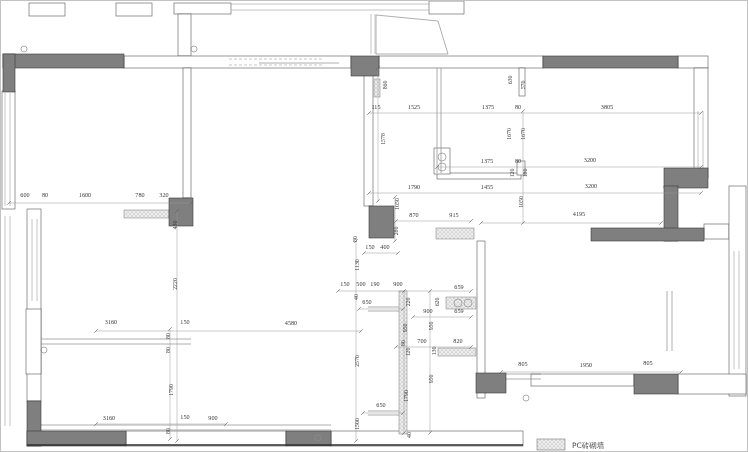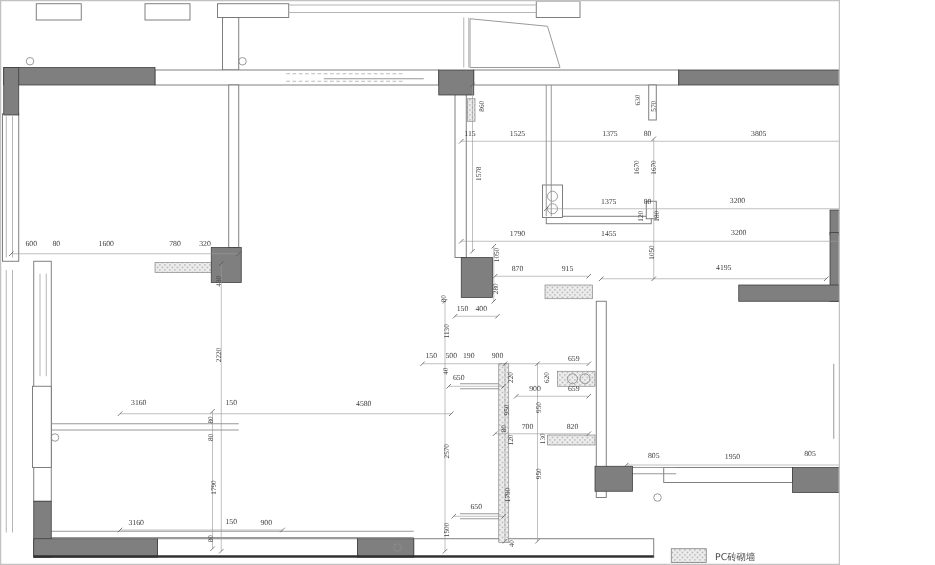--- a/index.html
+++ b/index.html
@@ -1,16 +1,16 @@
 <!DOCTYPE html>
 <html><head>
 <meta charset="utf-8">
 <style>
   html,body{margin:0;padding:0;background:#fff;}
-  #stage{position:relative;width:672px;height:452px;background:#ffffff;
+  #stage{position:relative;width:748px;height:452px;background:#ffffff;
          border:1px solid #c2c2c2;box-sizing:border-box;overflow:hidden;
          font-family:"Liberation Serif", serif;}
   svg{display:block}
   text.dimh{font-family:"Liberation Serif", serif;font-size:6.2px;fill:#3c3c3c;}
   text.dimv{font-family:"Liberation Serif", serif;font-size:5.8px;fill:#3c3c3c;}
   text.legend{font-family:"DejaVu Sans", sans-serif;font-size:7.5px;fill:#4a4a4a;}
 </style>
 </head>
 <body>
 

